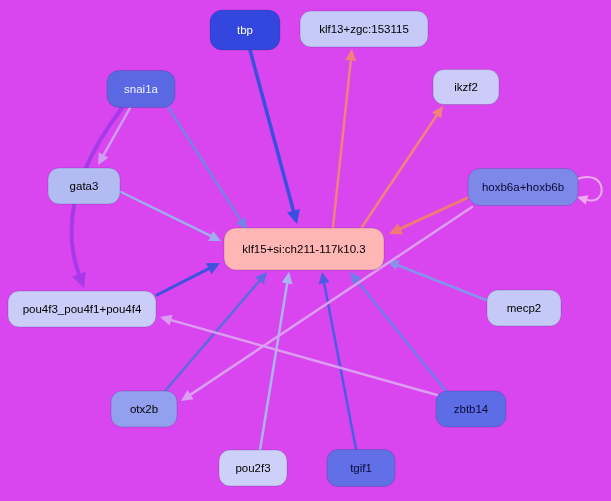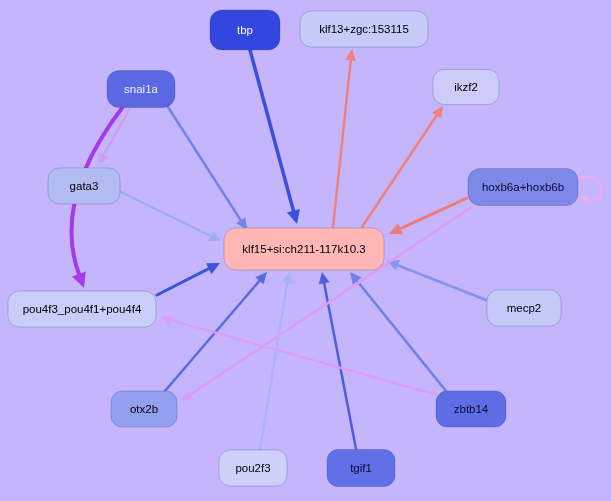--- a/index.html
+++ b/index.html
@@ -5,21 +5,21 @@
   html, body {
     margin: 0;
     padding: 0;
     background: #ffffff;
     font-family: "Liberation Sans", sans-serif;
   }
   .stage {
     position: relative;
     width: 611px;
     height: 501px;
-    background: #c4b5fd;
+    background: #d946ef;
     overflow: hidden;
   }
   svg {
     display: block;
   }
   svg text {
     font-family: "Liberation Sans", sans-serif;
     pointer-events: none;
   }
   g[data-name^="node-"] {

